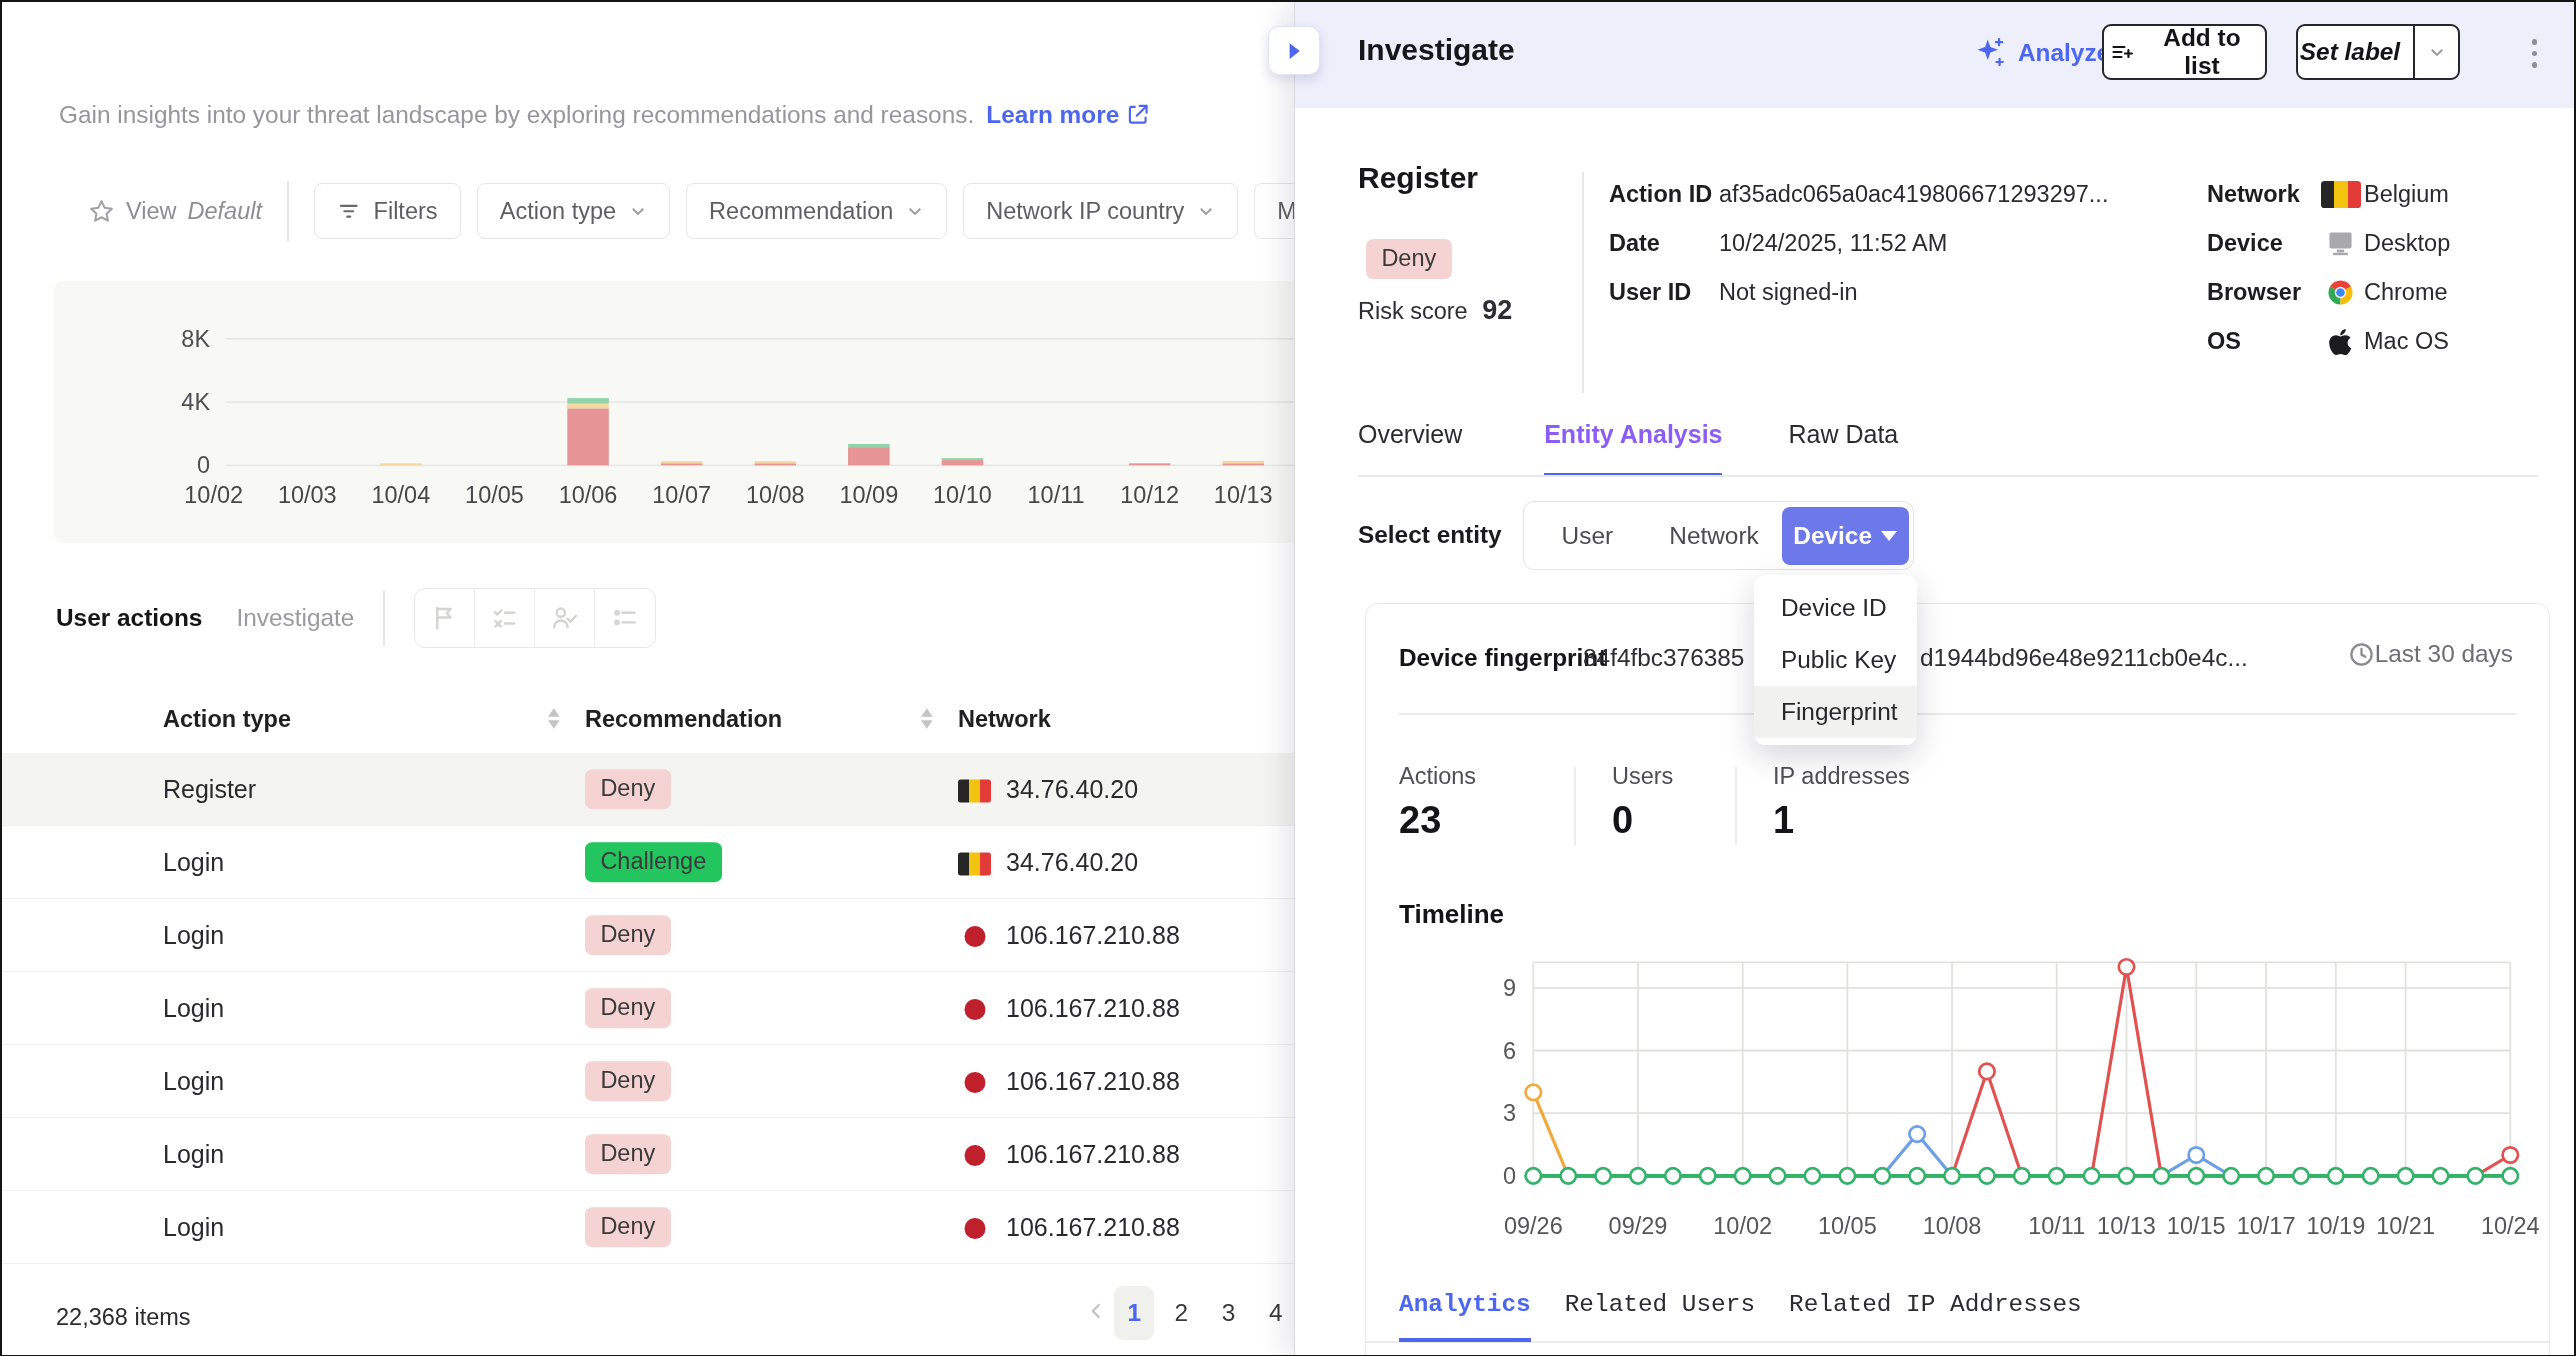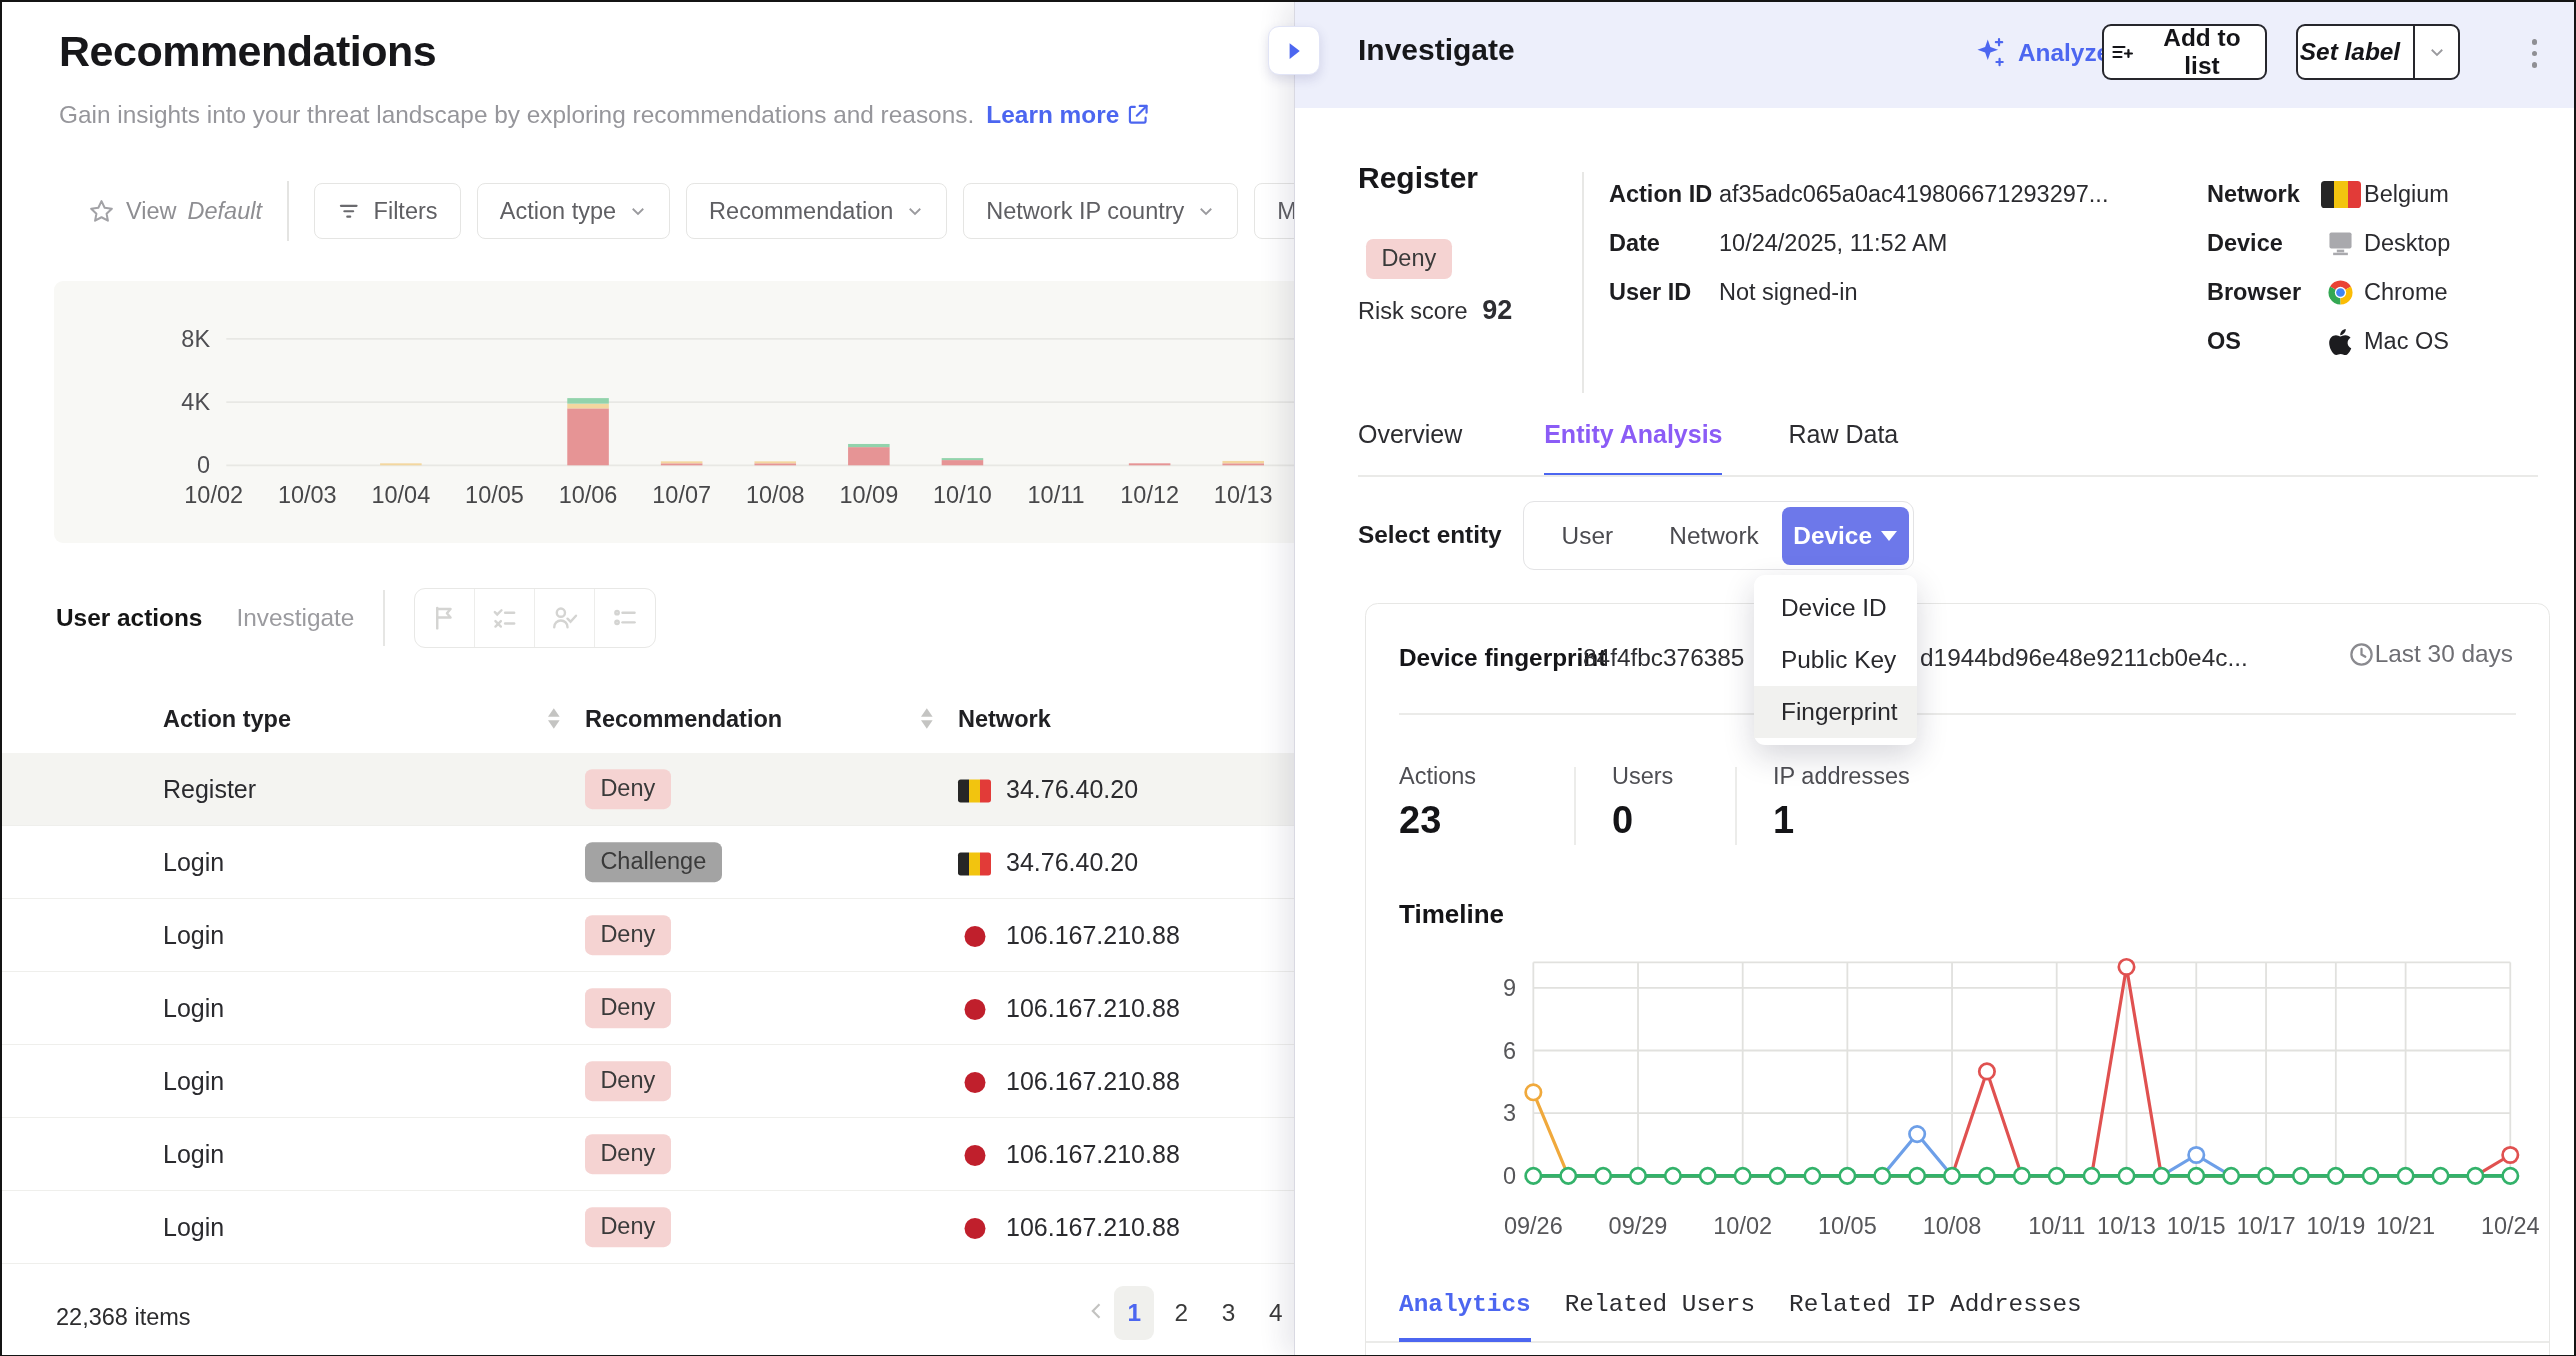--- a/index.html
+++ b/index.html
@@ -36,21 +36,21 @@
 
   .table-header{position:absolute;left:0;top:704px;right:0;height:38px;font-size:23.5px;font-weight:700;color:#202023;}
   .sort-icon{display:inline-flex;flex-direction:column;gap:3.6px;cursor:pointer;}
   .sort-icon svg{width:13.6px;height:9px;fill:#c4c4c2;}
   #table-body{position:absolute;left:0;top:751px;right:0;}
   .trow{position:relative;height:73px;border-bottom:1.8px solid #efefec;font-size:25px;color:#2a2a2e;cursor:pointer;}
   .trow.selected{background:#f4f4f1;}
   .cell{position:absolute;top:50%;transform:translateY(-50%);white-space:nowrap;}
   .pill{display:inline-block;padding:6.3px 15.4px;border-radius:7.2px;font-size:23.5px;color:#3a3a3a;}
   .pill-deny{background:#f5d3d2;}
-  .pill-challenge{background:#a3a3a3;}
+  .pill-challenge{background:#22c55e;}
   .flag{display:inline-block;vertical-align:middle;}
   .flag-be{background:linear-gradient(90deg,#262626 0 33.4%,#f2c40f 33.4% 66.7%,#e23b38 66.7% 100%);border-radius:2.7px;}
   .flag-sm{width:33px;height:22.6px;}
   .flag-lg{width:40px;height:27px;border-radius:3.6px;}
   .flag-jp{position:relative;background:#fff;}
   .flag-jp .jp-dot{position:absolute;left:50%;top:50%;width:21px;height:21px;border-radius:50%;background:#c01f2c;transform:translate(-50%,-50%);}
 
   .left-footer{position:absolute;left:54px;top:1302px;font-size:23.5px;color:#2c2c2e;}
   .pagination{position:absolute;left:1085px;top:1284px;height:54px;display:flex;align-items:center;gap:7.2px;font-size:24.4px;color:#3a3a3a;}
   .page-chevron svg{width:20px;height:20px;stroke:#c3c3c1;stroke-width:2.6;fill:none;}
@@ -119,21 +119,20 @@
 
   .panel-toggle{position:absolute;left:1266px;top:24.4px;width:52px;height:49px;background:#fff;border:1.8px solid #e1e4f6;
     border-radius:11px;box-shadow:0 4.5px 11px rgba(60,60,130,0.16);display:flex;align-items:center;justify-content:center;cursor:pointer;z-index:100;}
 </style>
 </head>
 <body>
 
 <div class="screen">
 
   <section class="left-panel">
-    <h1 class="page-title">Recommendations</h1>
     <div class="subtitle">
       <span>Gain insights into your threat landscape by exploring recommendations and reasons.</span>
       <span class="learn-more">
         <span>Learn more</span>
         <svg width="23.5" height="23.5" viewBox="0 0 24 24" fill="none" stroke="#4c66f0" stroke-width="2.2" stroke-linecap="round" stroke-linejoin="round">
             <path d="M9 4H5.5A1.5 1.5 0 0 0 4 5.5v13A1.5 1.5 0 0 0 5.5 20h13a1.5 1.5 0 0 0 1.5-1.5V15"></path>
             <path d="M14 3h7v7"></path>
             <path d="M21 3 11 13"></path>
           </svg>
       </span>

